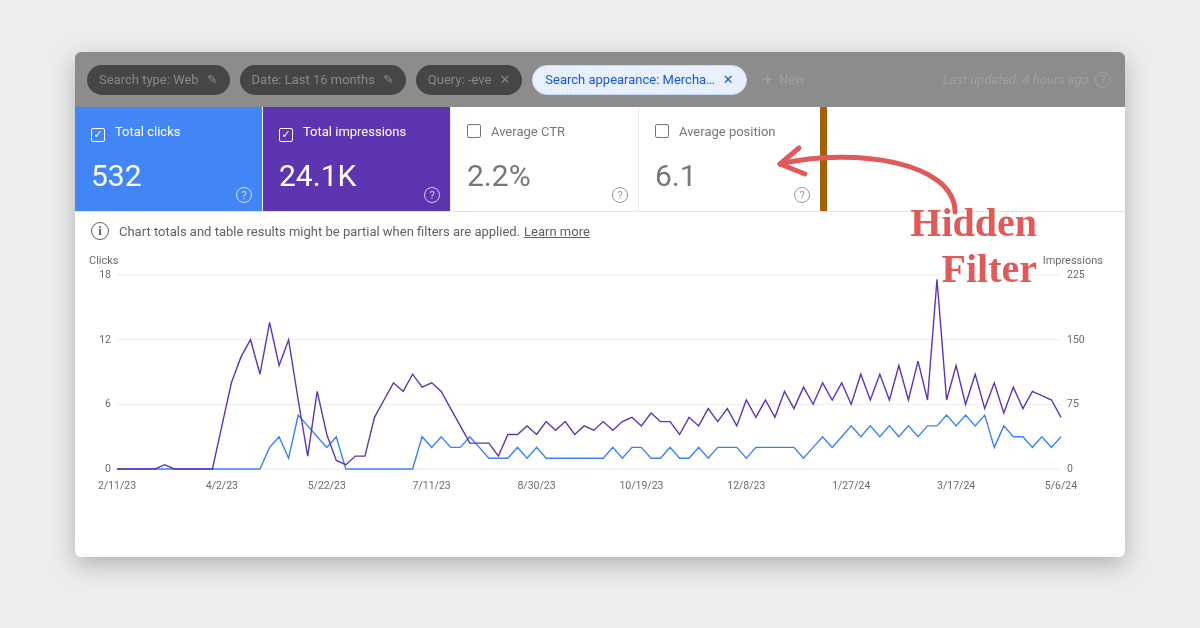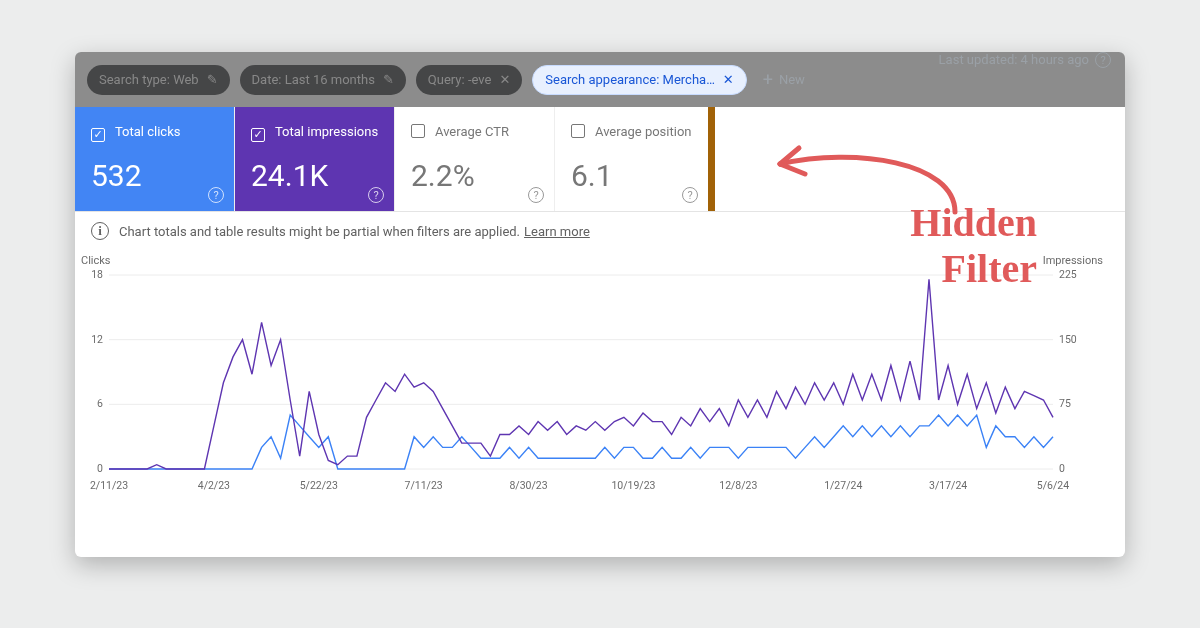--- a/index.html
+++ b/index.html
@@ -48,30 +48,30 @@
     color: #1a57d6;
     border: 1px solid #c7dbff;
   }
   .chip .x { margin-left:8px; color:inherit; }
   .chip .pen { margin-left:8px; }
   .addnew {
     display:inline-flex; align-items:center; color:#9aa0a6; font-size:13px; margin-left:6px;
   }
   .addnew .plus { font-size:18px; margin-right:6px; }
   .updated {
-    position:absolute; right:14px; top:0; bottom:0; display:flex; 
-    color:#9aa0a6; font-size:13px;
+    position:absolute; right:14px; top:0; bottom:0; display:flex; align-items:center;
+    color:#9aa0a6; font-size:13px;font-style:italic;
   }
   .updated .q { margin-left:6px; }
   
   .cards {
     display:flex; border-bottom:1px solid #e4e4e4;
   }
   .card {
-    width:160px; height:104px; padding:14px 14px 20px 16px;
+    width:188px; height:104px; padding:14px 14px 20px 16px;
     position:relative; border-right:1px solid #eee;
   }
   .card.blue { background:#4285f4; color:#fff; }
   .card.purple { background:#5e35b1; color:#fff; }
   .card.white { background:#fff; color:#777; }
   .card .ck { width:14px; height:14px; border:1.5px solid currentColor; display:inline-flex; align-items:center; justify-content:center; border-radius:2px; margin-right:6px; position:relative; top:2px;}
   .card .ck.on::after{ content:"✓"; font-size:11px; line-height:1;}
   .card .label { font-size:13px; }
   .card .val { font-size:30px; margin-top:18px; font-weight:400; }
   .card .q {
@@ -81,21 +81,21 @@
   
   .info {
     display:flex; align-items:center; padding:10px 16px; font-size:13px; color:#616161;
   }
   .info .i {
     width:18px;height:18px;border:1.5px solid #616161;border-radius:50%;
     display:flex;align-items:center;justify-content:center;font-family:serif;font-weight:700;margin-right:10px;
   }
   .info a { color:#616161; text-decoration:underline; margin-left:4px; }
   
-  .chartwrap { padding: 4px 16px 0 0; }
+  .chartwrap { padding: 4px 16px 0 8px; }
   .axistop { display:flex; justify-content:space-between; font-size:11px; color:#6b6b6b; padding:0 6px 2px 6px;}
   svg.chart { display:block; }
   .ytick, .xtick, .y2tick { font-size:10.5px; fill:#6b6b6b; }
   .grid { stroke:#ececec; }
   .lineClicks { fill:none; stroke:#3b82f6; stroke-width:1.4; }
   .lineImpr { fill:none; stroke:#5e35b1; stroke-width:1.4; }
   
   .annot {
     position:absolute;
     right:88px; top:148px;

